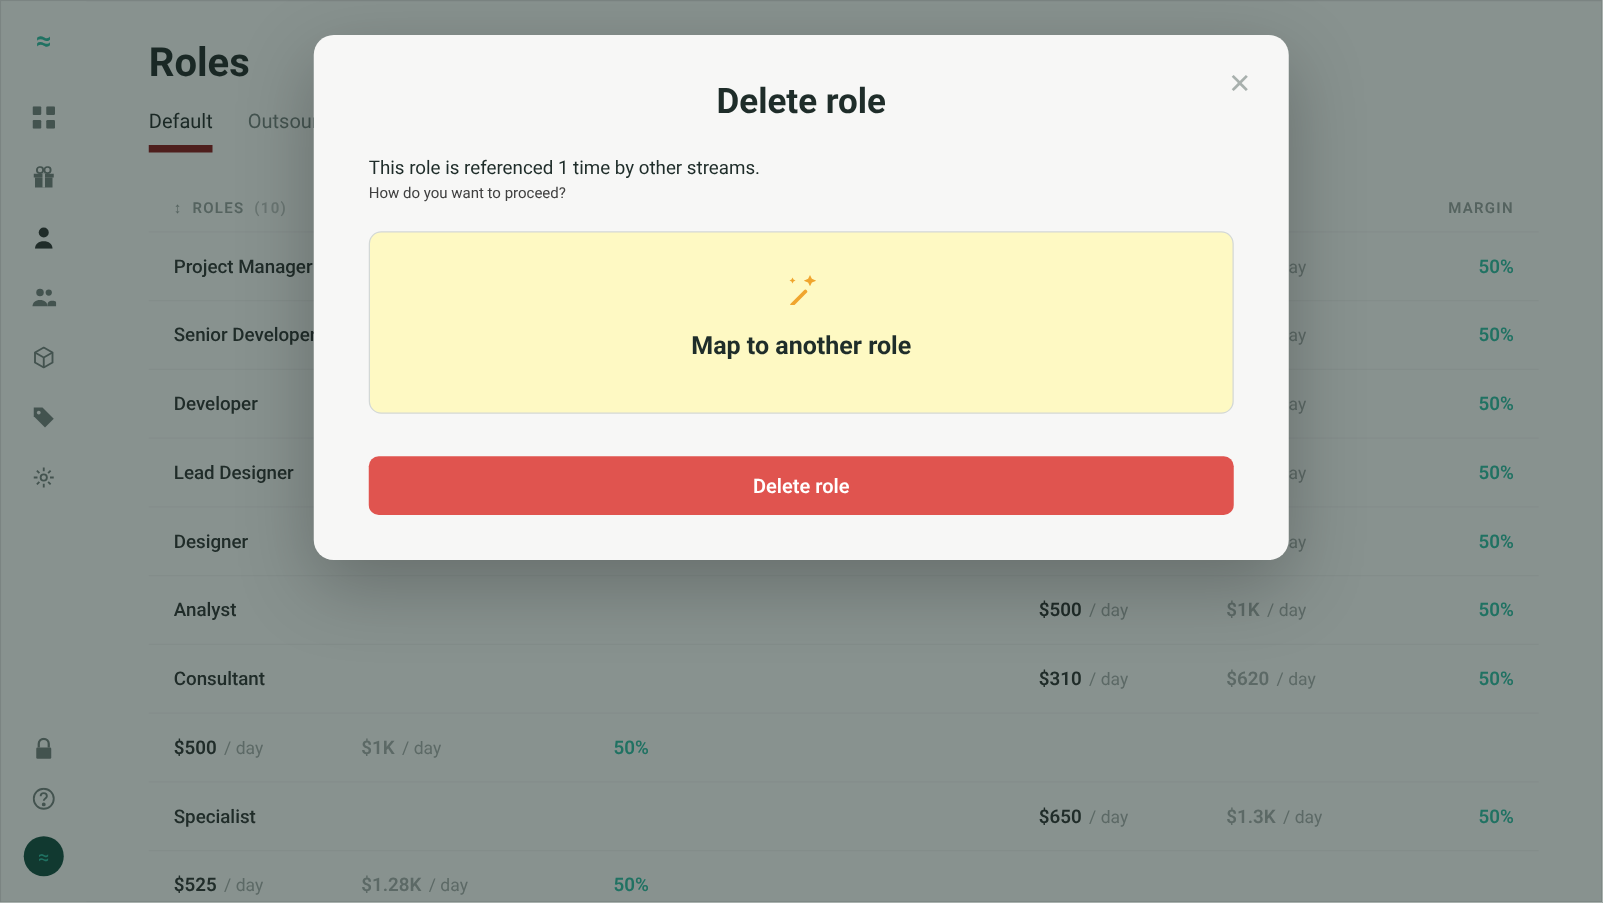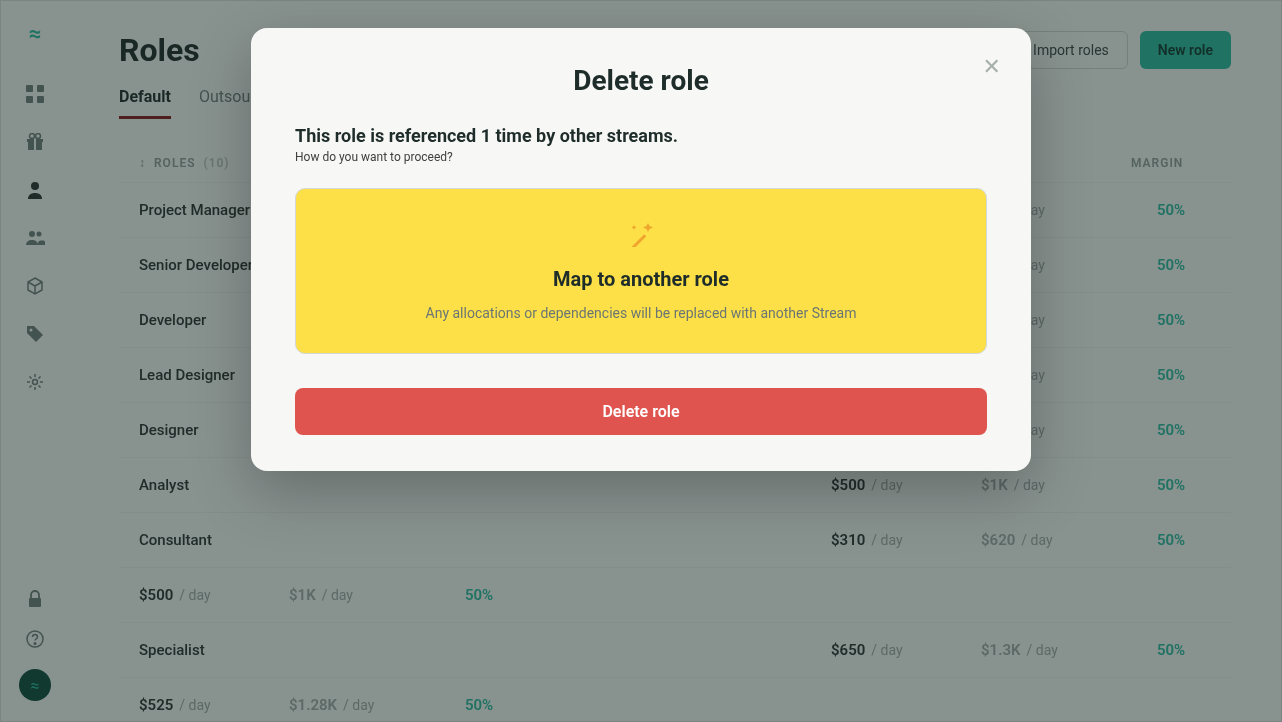--- a/index.html
+++ b/index.html
@@ -12,40 +12,40 @@
 .sidebar-bottom{margin-top:auto;margin-bottom:20px;display:flex;flex-direction:column;align-items:center;gap:20px}
 .avatar{width:32px;height:32px;border-radius:50%;background:#0f4c3f;display:flex;align-items:center;justify-content:center;color:#2bb29a;font-size:16px}
 .main{flex:1;padding:30px 50px;overflow:hidden}
 .header{display:flex;align-items:center;justify-content:space-between;margin-bottom:18px}
 .header h1{font-size:32px;font-weight:700;color:#1f2d2a}
 .header-actions{display:flex;gap:12px}
 .btn-outline{padding:10px 18px;border:1px solid #c5ccc9;background:transparent;border-radius:6px;font-size:14px;color:#3a4745;cursor:pointer}
 .btn-primary{padding:10px 18px;border:none;background:#2bb29a;color:#113b32;border-radius:6px;font-size:14px;font-weight:600;cursor:pointer}
 .tabs{display:flex;gap:28px;border-bottom:1px solid transparent;margin-bottom:24px}
 .tab{font-size:16px;color:#6b7a77;padding-bottom:10px;cursor:pointer}
-.tab.active{color:#1f2d2a;font-weight:700;border-bottom:3px solid #7f1d1d}
+.tab.active{color:#1f2d2a;font-weight:400;border-bottom:6px solid #7f1d1d}
 .list-header{display:flex;align-items:center;padding:12px 20px;font-size:12px;color:#8a9794;letter-spacing:1px;font-weight:600}
 .list-header .roles-label{display:flex;align-items:center;gap:8px}
 .list-header .count{color:#b0b9b6}
-.col-margin{margin-left:auto;width:80px;}
+.col-margin{margin-left:auto;width:80px;text-align:right}
 .role-row{display:flex;align-items:center;padding:18px 20px;border-top:1px solid #dfe4e2;font-size:15px;color:#2a3432}
 .role-row .name{flex:1;font-weight:500}
 .role-row .price{width:150px;display:flex;align-items:baseline;gap:6px}
 .role-row .price .amt{font-weight:600;color:#2a3432}
 .role-row .price .unit{color:#98a3a0;font-size:14px}
 .role-row .price.sell .amt{color:#98a3a0}
-.role-row .margin{width:80px;text-align:center;color:#2bb29a;font-weight:600}
+.role-row .margin{width:80px;text-align:right;color:#2bb29a;font-weight:600}
 .overlay{position:absolute;inset:0;background:rgba(20,35,32,0.45);display:flex;align-items:flex-start;justify-content:center;padding-top:28px}
 .modal{width:780px;background:#f7f7f6;border-radius:16px;padding:36px 44px 36px;box-shadow:0 20px 60px rgba(0,0,0,0.25);position:relative}
 .modal-close{position:absolute;top:26px;right:30px;font-size:22px;color:#a8b0ad;cursor:pointer;background:none;border:none}
 .modal h2{text-align:center;font-size:28px;font-weight:700;color:#1f2d2a;margin-bottom:28px}
-.modal .ref-text{font-size:18px;font-weight:700;color:#1f2d2a;margin-bottom:4px}
+.modal .ref-text{font-size:15px;font-weight:400;color:#1f2d2a;margin-bottom:4px}
 .modal .proceed{font-size:12px;color:#404040;margin-bottom:24px}
 .options{display:flex;gap:24px;margin-bottom:34px}
-.option{flex:1;border:1px solid #d3d8d6;border-radius:10px;background:#fde047;padding:30px 24px;text-align:center;cursor:pointer}
+.option{flex:1;border:1px solid #d3d8d6;border-radius:10px;background:#fef9c3;padding:30px 24px;text-align:center;cursor:pointer}
 .option.selected{border:2px solid #e13b3b;padding:29px 23px}
 .option .opt-icon{font-size:26px;margin-bottom:18px;height:30px;display:flex;align-items:center;justify-content:center}
 .option .opt-icon.wand{color:#f0a52e}
 .option .opt-icon.trash{color:#d9403d}
 .option h3{font-size:20px;font-weight:700;color:#1f2d2a;margin-bottom:12px}
 .option p{font-size:14px;color:#6b7673;line-height:1.45}
 .btn-danger{width:100%;padding:14px;border:none;border-radius:8px;background:#e0544f;color:#fff;font-size:16px;font-weight:600;cursor:pointer}
 svg{display:block}
 </style>
 </head>
@@ -117,24 +117,20 @@
             <circle cx="9" cy="13.5" r="0.8" fill="currentColor"></circle>
           </svg>
       </div>
       <div class="avatar">≈</div>
     </div>
   </div>
 
   <div class="main">
     <div class="header">
       <h1>Roles</h1>
-      <div class="header-actions">
-        <button class="btn-outline">Import roles</button>
-        <button class="btn-primary">New role</button>
-      </div>
     </div>
     <div class="tabs">
       <div class="tab active">Default</div>
       <div class="tab">Outsourced</div>
     </div>
 
     <div class="list-header">
       <div class="roles-label">
         <span>↕</span>
         <span>ROLES</span>
@@ -276,18 +272,17 @@
     <div class="options">
       <div class="option">
         <div class="opt-icon wand">
           <svg width="26" height="26" viewBox="0 0 26 26" fill="currentColor">
               <path d="M20 2l1.5 3L25 6.5 21.5 8 20 11l-1.5-3L15 6.5 18.5 5z"></path>
               <rect x="2" y="19" width="18" height="3" rx="1.5" transform="rotate(-45 11 20.5)"></rect>
               <path d="M6 4l.8 1.6L8.4 6.4 6.8 7.2 6 8.8 5.2 7.2 3.6 6.4 5.2 5.6z"></path>
             </svg>
         </div>
         <h3>Map to another role</h3>
-        <p>Any allocations or dependencies will be replaced with another Stream</p>
       </div>
     </div>
     <button class="btn-danger">Delete role</button>
   </div>
 </div>
 
 </body></html>

